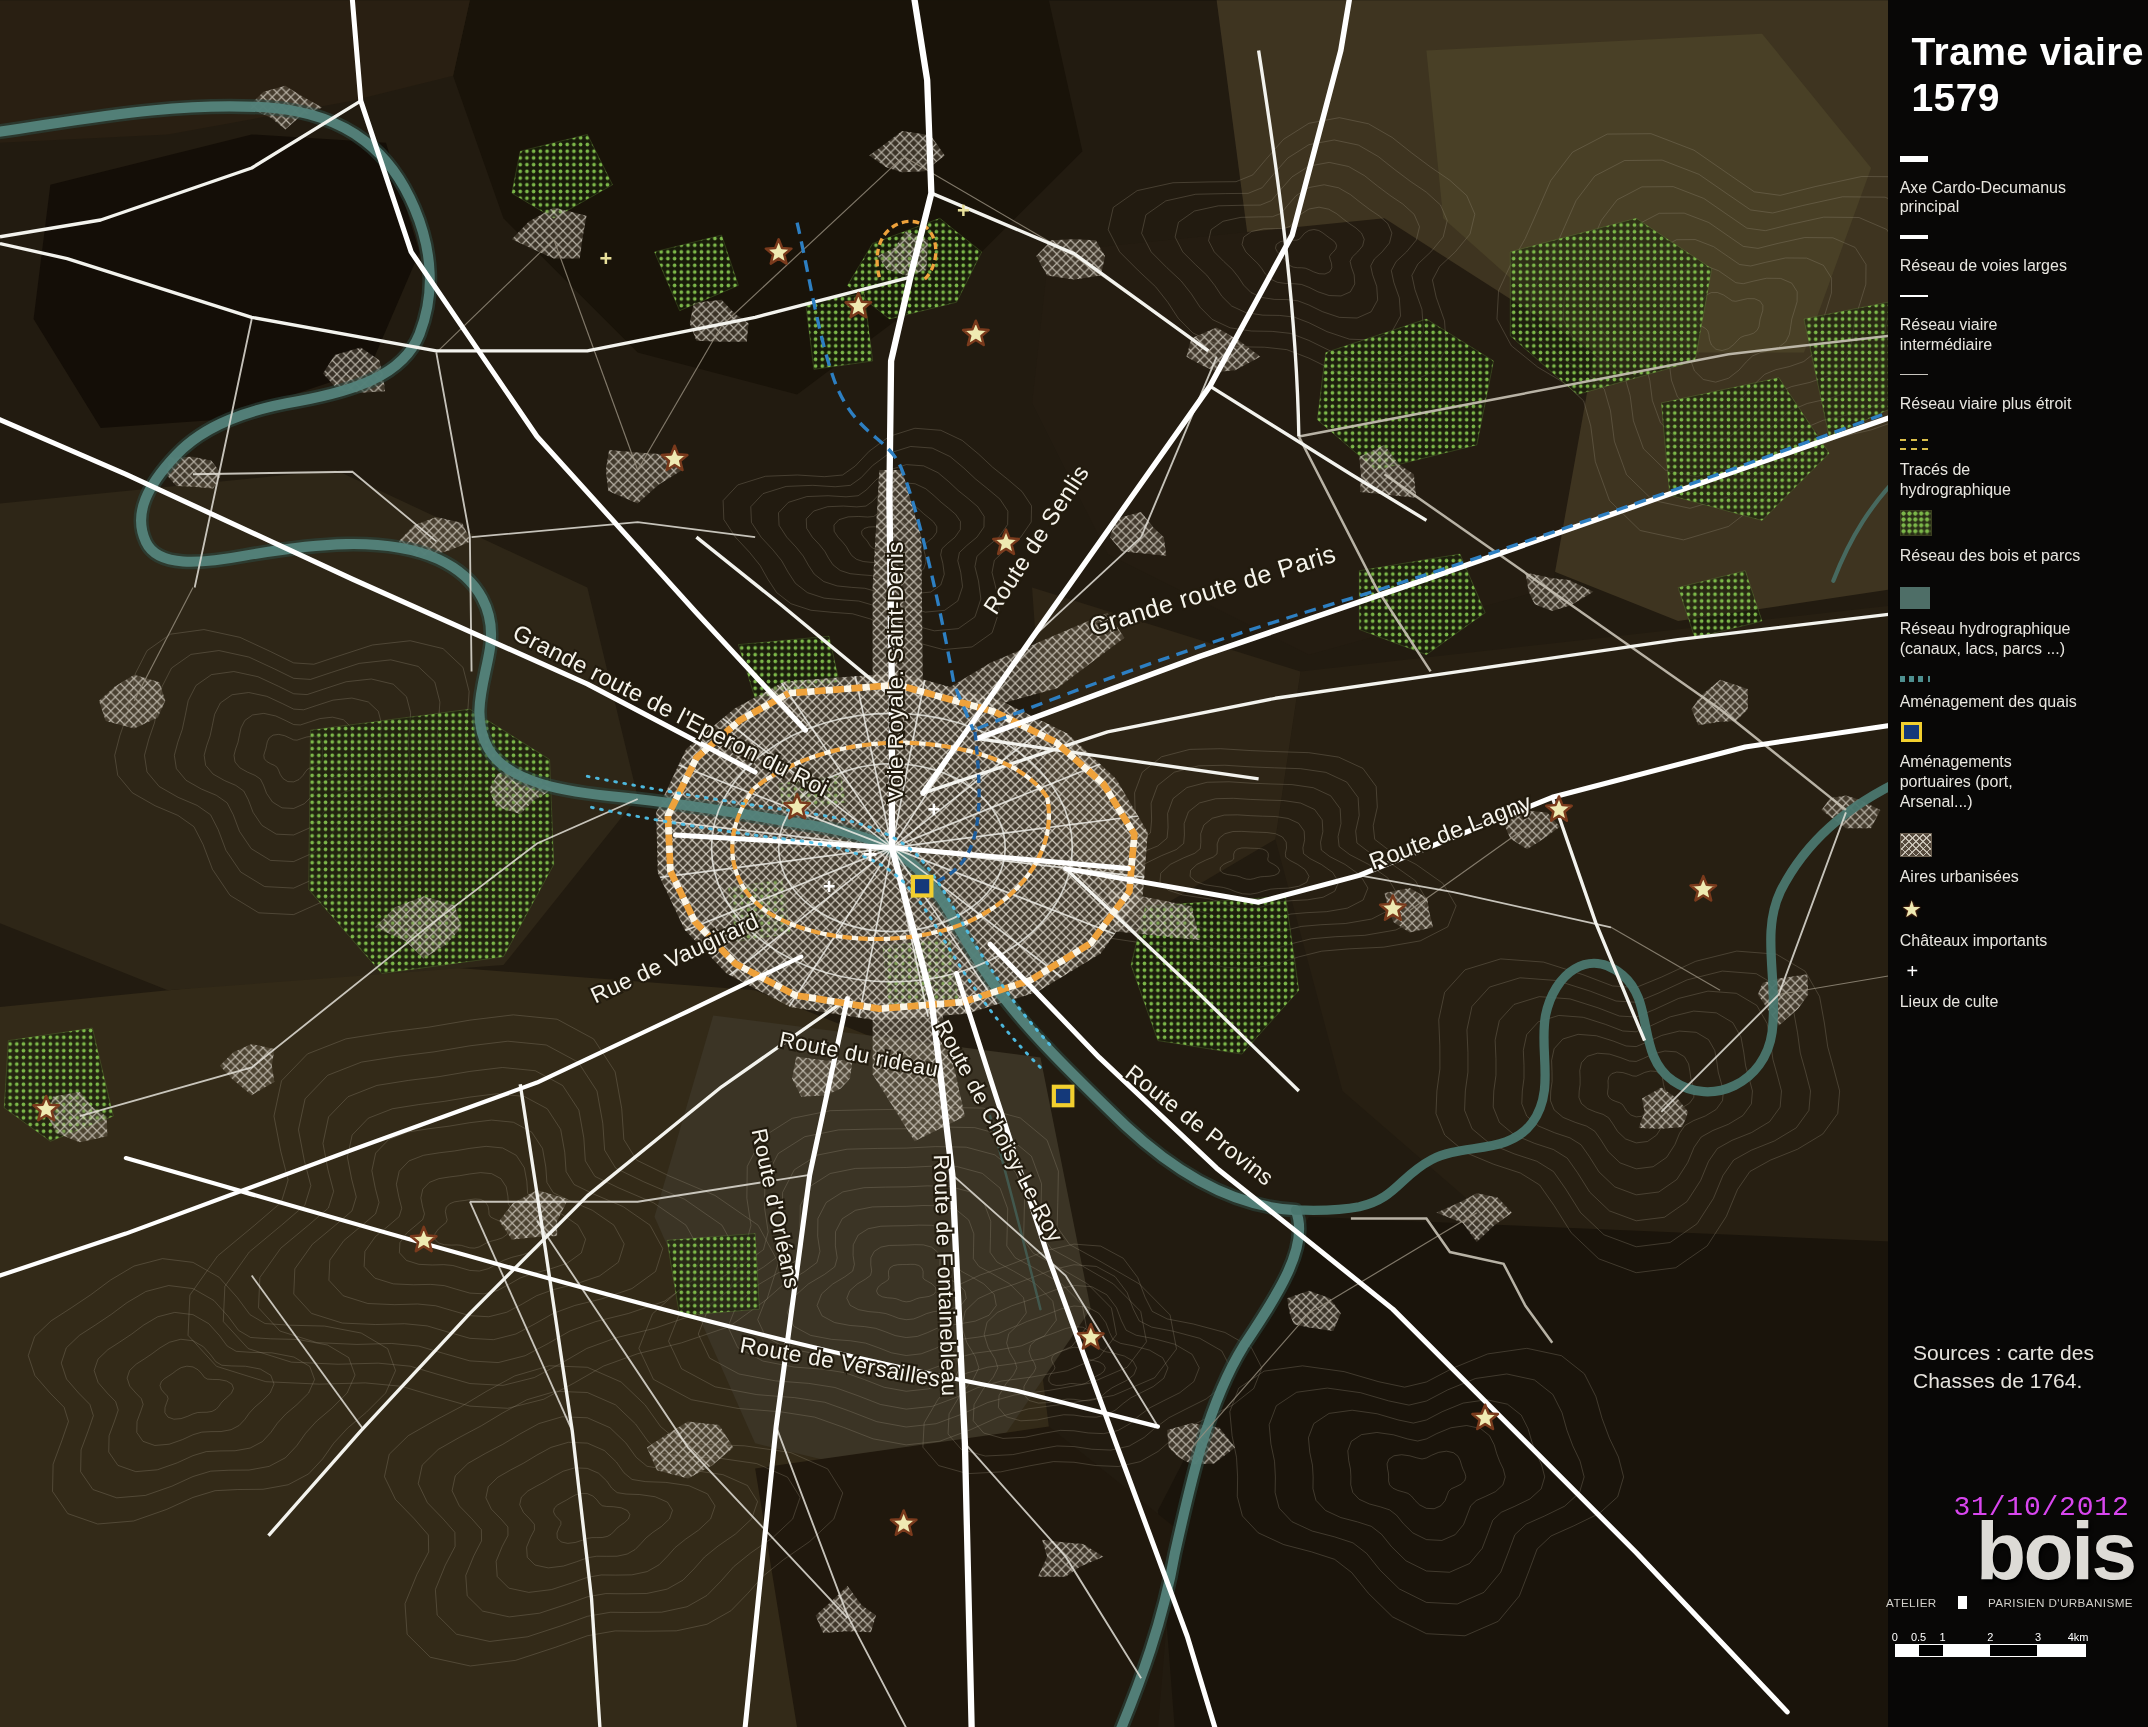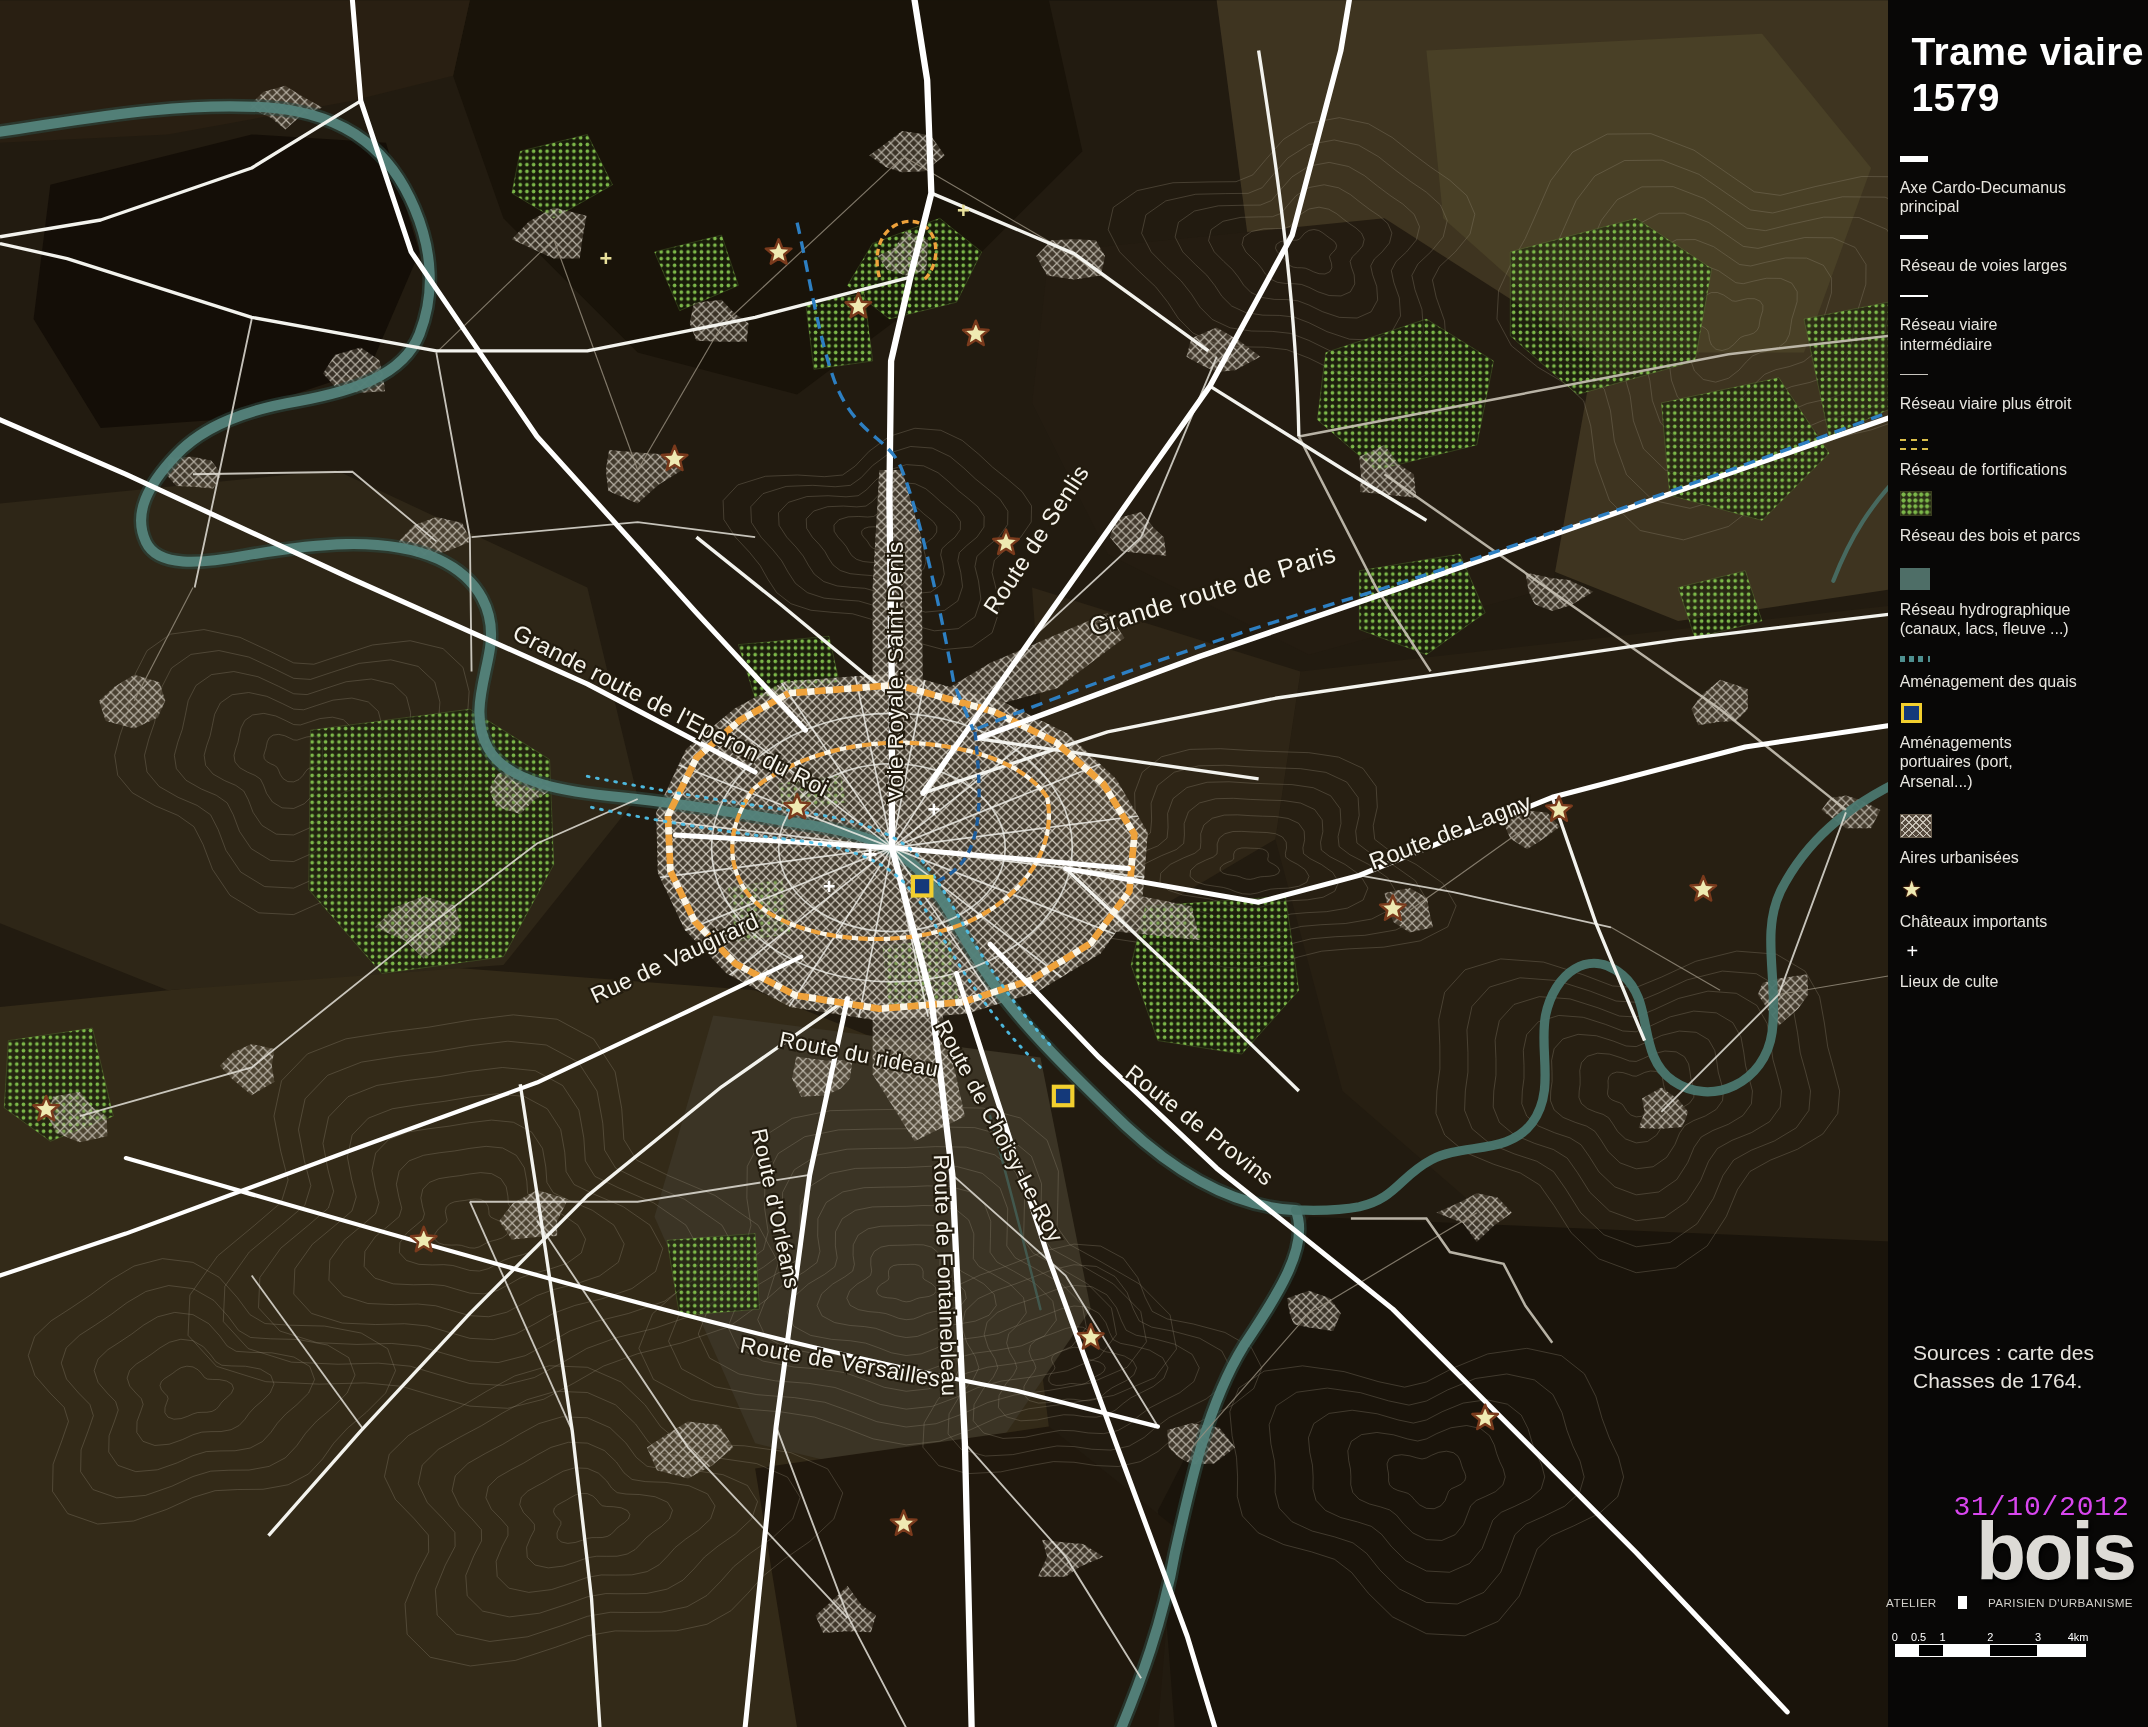--- a/index.html
+++ b/index.html
@@ -429,29 +429,29 @@
     <div class="lrow">
       <span class="sw sw-inter"></span>
       <span class="ltext">Réseau viaire intermédiaire</span>
       </div>
     <div class="lrow">
       <span class="sw sw-etroit"></span>
       <span class="ltext">Réseau viaire plus étroit</span>
       </div>
     <div class="lrow gap">
       <span class="sw sw-fort"></span>
-      <span class="ltext">Réseau de fortifications</span>
+      <span class="ltext">Tracés de hydrographique</span>
       </div>
     <div class="lrow">
       <span class="sw sw-bois"></span>
       <span class="ltext">Réseau des bois et parcs</span>
       </div>
     <div class="lrow gap">
       <span class="sw sw-hydro"></span>
-      <span class="ltext">Réseau hydrographique (canaux, lacs, fleuve ...)</span>
+      <span class="ltext">Réseau hydrographique (canaux, lacs, parcs ...)</span>
       </div>
     <div class="lrow">
       <span class="sw sw-quais"></span>
       <span class="ltext">Aménagement des quais</span>
       </div>
     <div class="lrow">
       <span class="sw sw-port"></span>
       <span class="ltext">Aménagements portuaires (port, Arsenal...)</span>
       </div>
     <div class="lrow gap">

